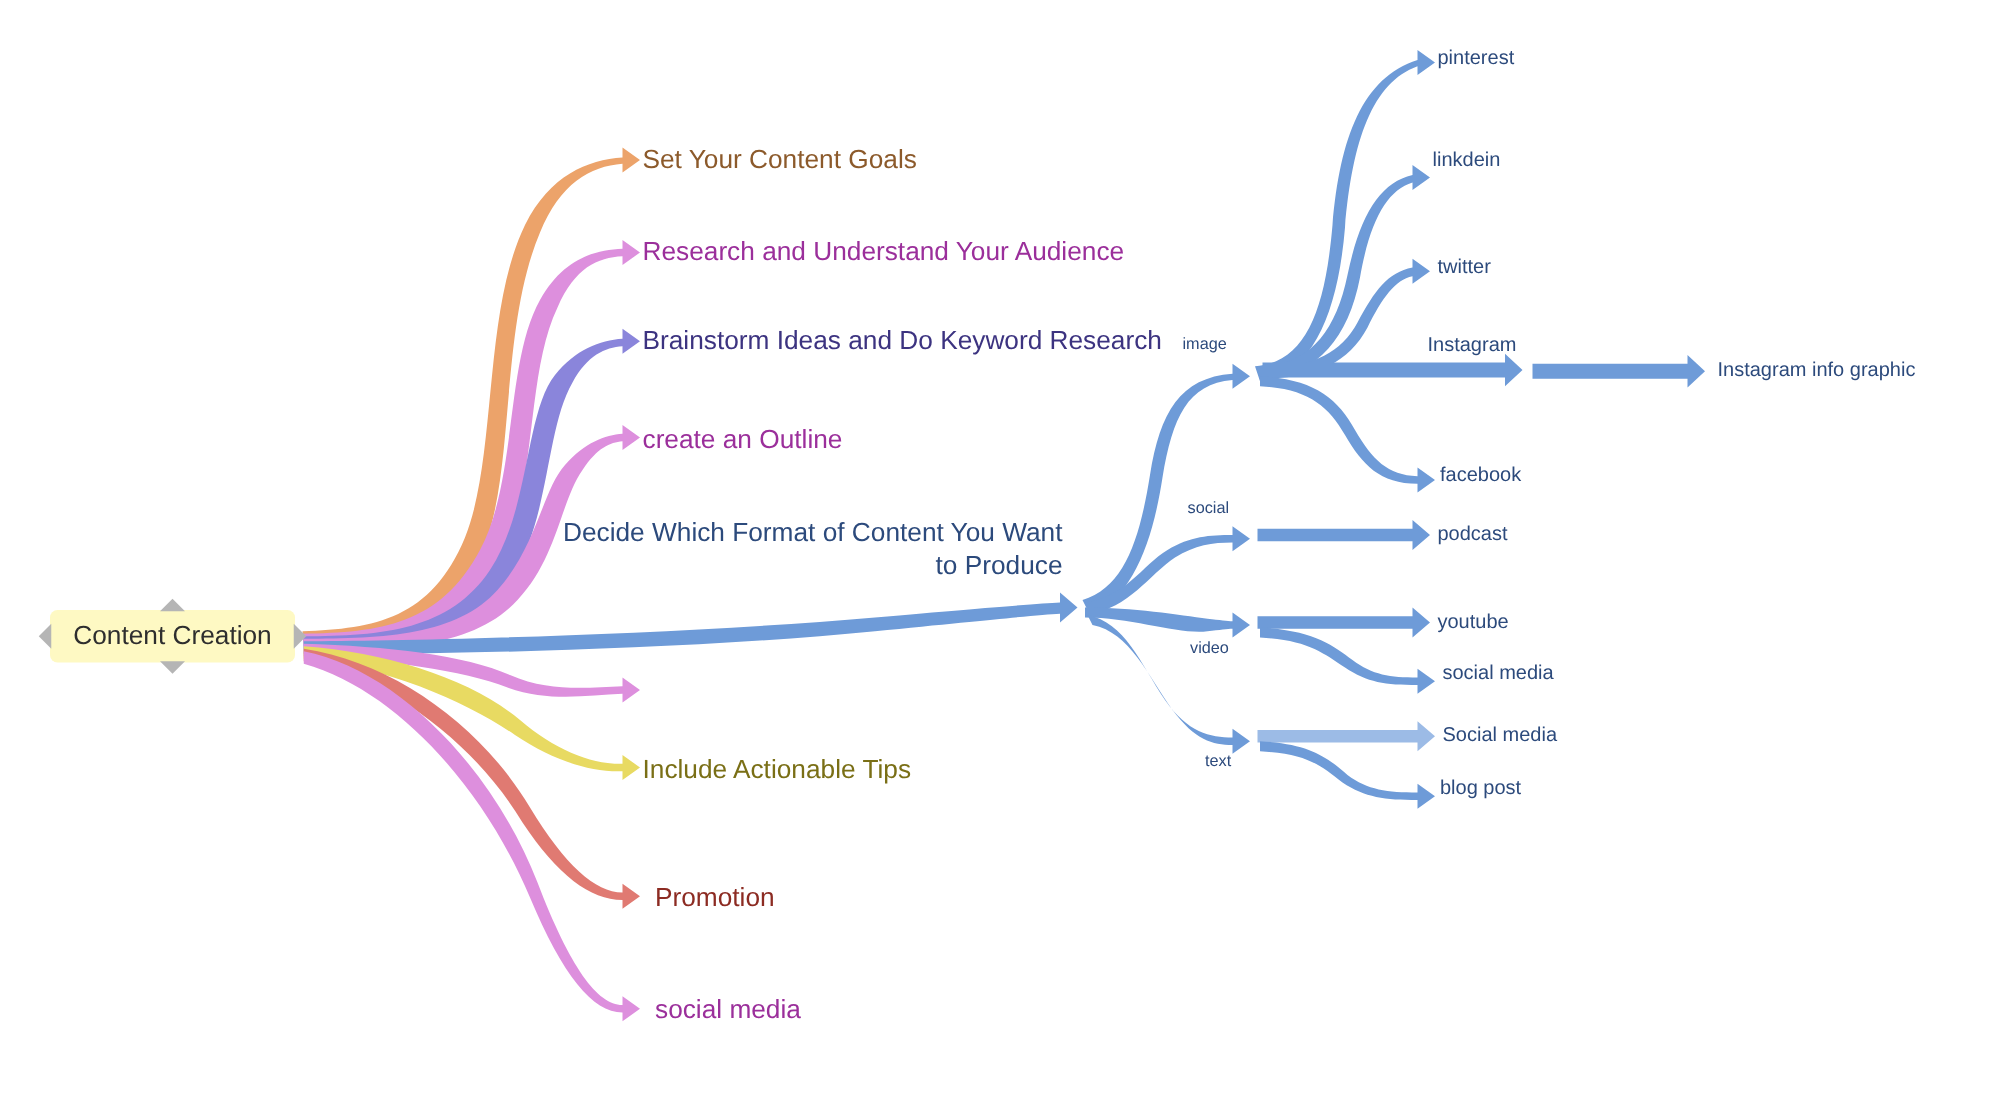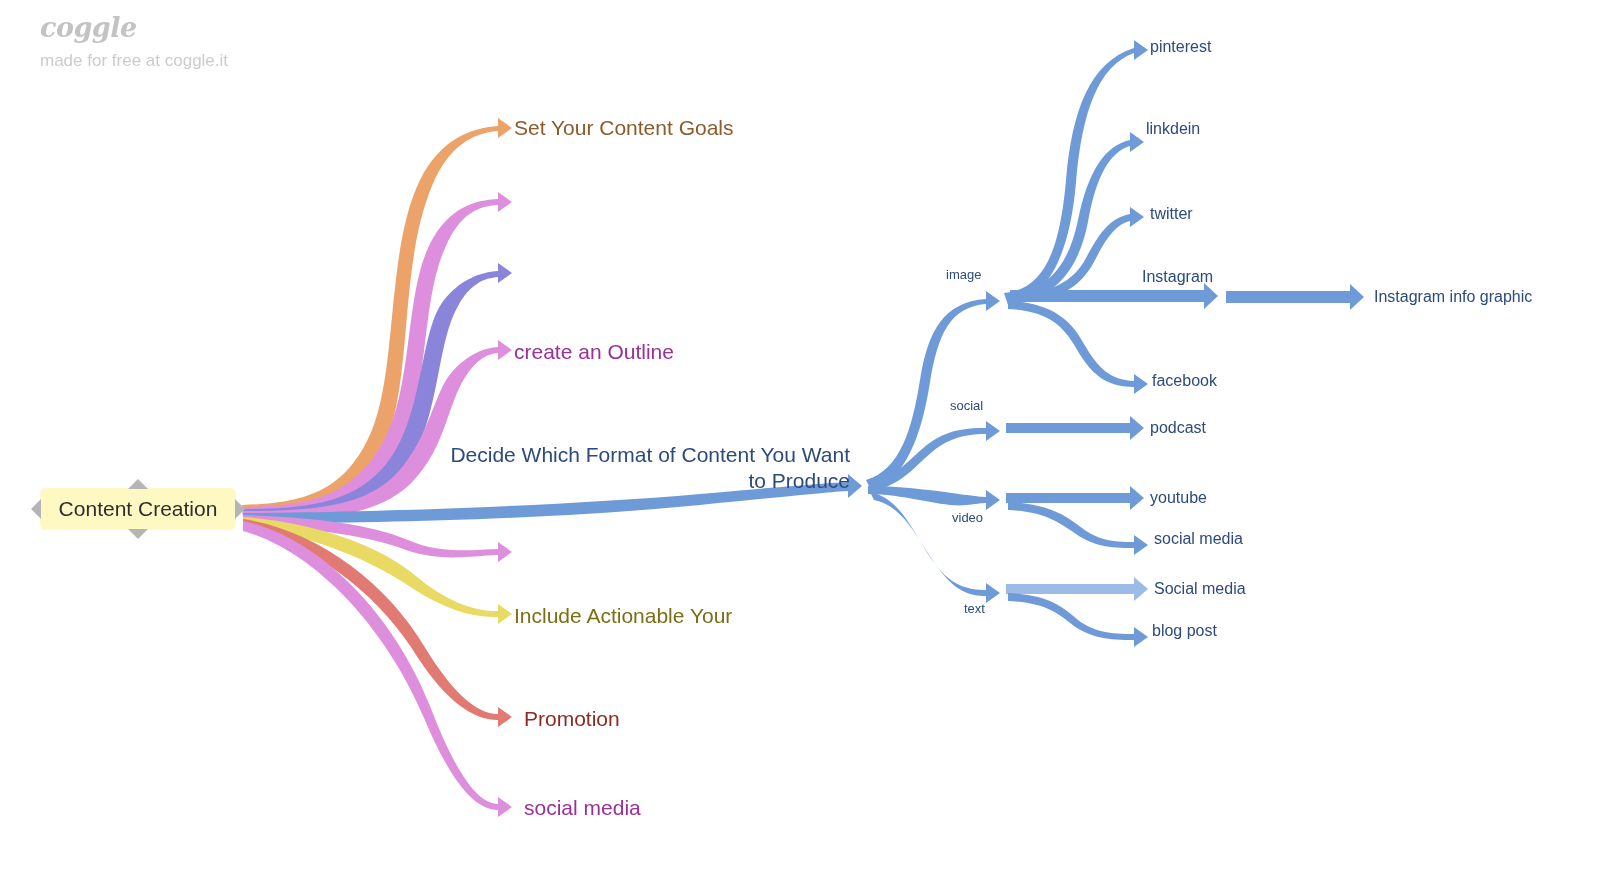--- a/index.html
+++ b/index.html
@@ -212,50 +212,52 @@
              L1134,535 L1148,545 L1134,555 L1134,548
              C1108,548 1094,546 1076,534 C1058,522 1046,512 1008,510 Z" fill="#6e9bd8"></path>
 
     <path d="M1006,584 L1134,584 L1134,577 L1148,589 L1134,601 L1134,594 L1006,594 Z" fill="#9cbbe6"></path>
 
     <path d="M1008,593 C1048,595 1062,606 1078,620 C1094,632 1110,634 1134,634
              L1134,627 L1148,637 L1134,647 L1134,640
              C1108,640 1092,638 1074,626 C1056,612 1046,603 1008,601 Z" fill="#6e9bd8"></path>
   </svg>
 
-  <div class="brand">
-    <div class="brand-logo">coggle</div>
-    <div class="brand-sub">made for free at coggle.it</div>
-  </div>
 
   <div class="root-node">
     <span class="root-handle rh-top"></span>
     <span class="root-handle rh-bottom"></span>
     <span class="root-handle rh-left"></span>
     <span class="root-handle rh-right"></span>
     <span>Content Creation</span>
   </div>
 
   <div class="node-label lvl1" style="left:514px; top:115px; color:#8c5a2b;">
     <span>Set Your Content Goals</span>
   </div>
 
-
+  <div class="node-label lvl1" style="left:514px; top:189px; color:#9b2f9b;">
+    <span>Research and Understand Your Audience</span>
+  </div>
+
+  <div class="node-label lvl1" style="left:514px; top:260px; color:#3c3380;">
+    <span>Brainstorm Ideas and Do Keyword Research</span>
+  </div>
 
   <div class="node-label lvl1" style="left:514px; top:339px; color:#9b2f9b;">
     <span>create an Outline</span>
   </div>
 
-  <div class="node-label lvl1 wrap2" style="left:450px; top:442px; color:#2c4a7c;">
+  <div class="node-label lvl1 wrap2" style="left:450px; top:414px; color:#2c4a7c;">
     <span>Decide Which Format of Content You Want to Produce</span>
   </div>
 
 
   <div class="node-label lvl1" style="left:514px; top:603px; color:#7a6f16;">
-    <span>Include Actionable Your</span>
+    <span>Include Actionable Tips</span>
   </div>
 
   <div class="node-label lvl1" style="left:524px; top:706px; color:#8c2b22;">
     <span>Promotion</span>
   </div>
 
   <div class="node-label lvl1" style="left:524px; top:795px; color:#9b2f9b;">
     <span>social media</span>
   </div>
 

